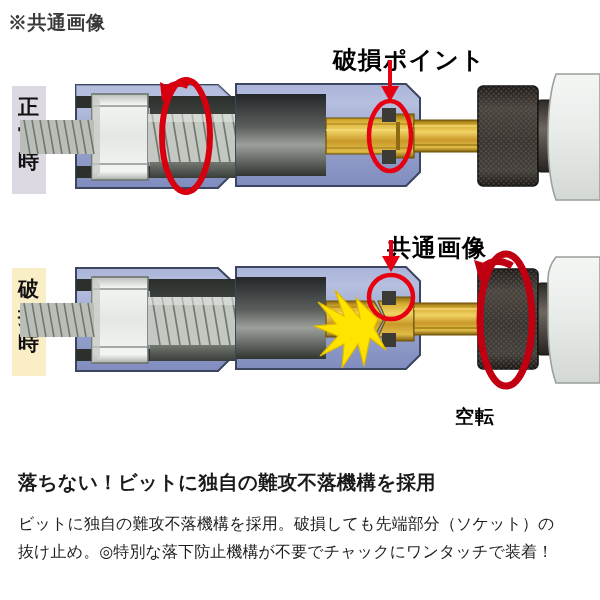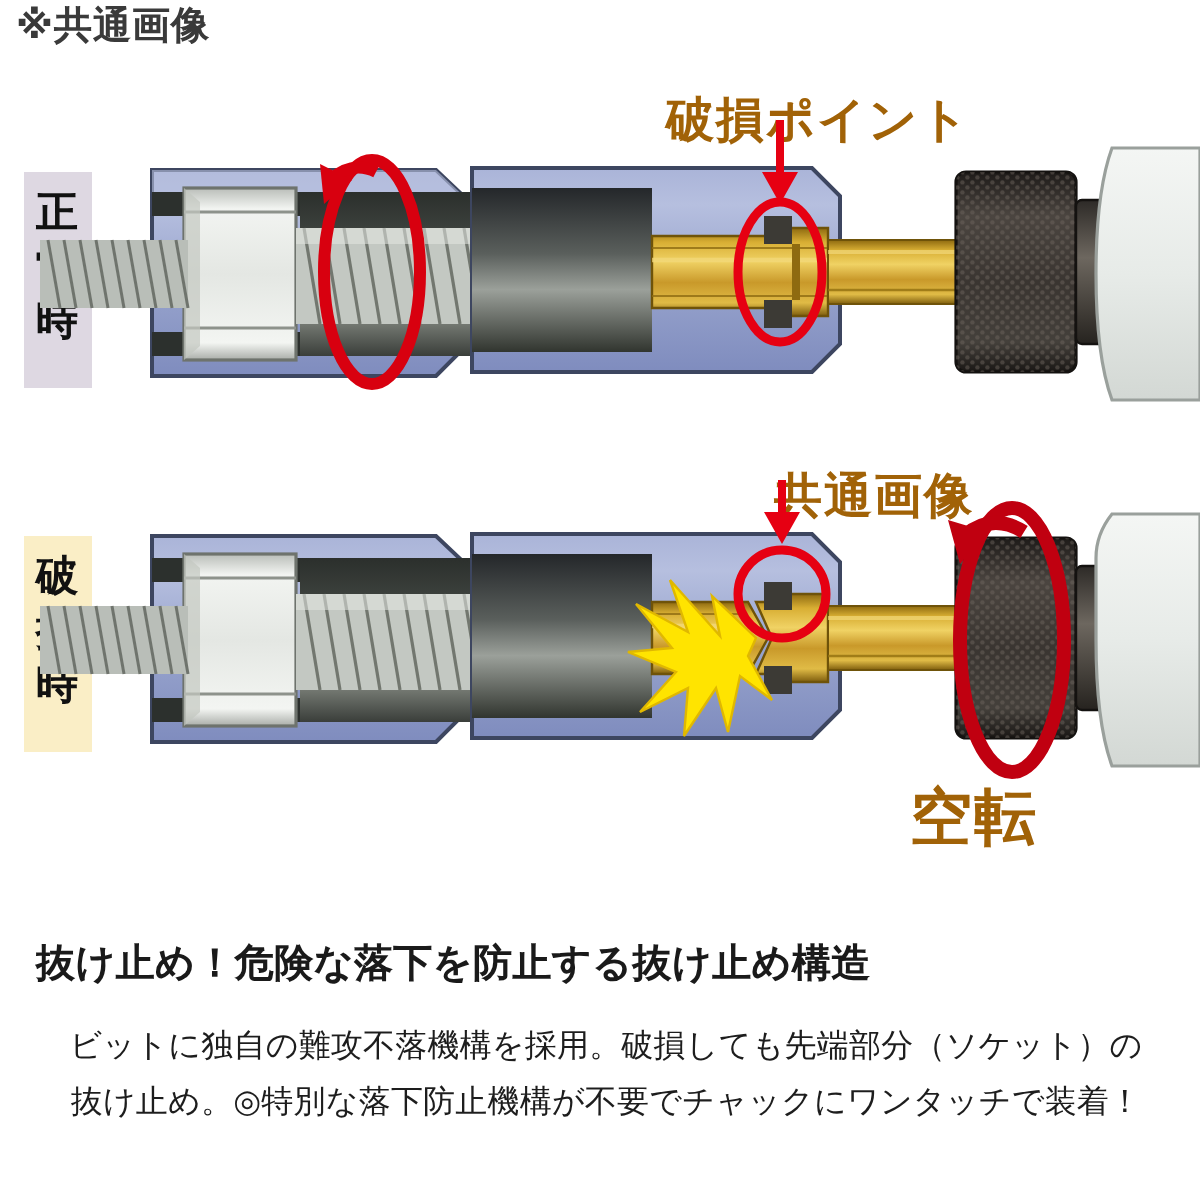--- a/index.html
+++ b/index.html
@@ -5,61 +5,61 @@
   html,body{margin:0;padding:0;background:#ffffff;}
   body{
     width:600px;height:600px;position:relative;overflow:hidden;
     font-family:"Liberation Sans","DejaVu Sans",sans-serif;
     color:#231f20;
   }
   .abs{position:absolute;}
 
   
   #header-note{
-    left:8px;top:0;font-size:19px;font-weight:700;letter-spacing:.5px;
+    left:8px;top:10px;font-size:19px;font-weight:700;letter-spacing:.5px;
     color:#3a3a3a;
+    font-family:Liberation Mono, monospace;
   }
 
   
   .state-label{
     width:34px;text-align:center;
     font-size:21px;font-weight:700;line-height:1.28;
     letter-spacing:1px;
     padding:8px 0;
     box-sizing:border-box;
     color:#111;
   }
   #state-label-normal{left:12px;top:86px;height:108px;background:#ded8e2;}
   #state-label-broken{left:12px;top:268px;height:108px;background:#faeec6;}
   .state-label span{display:block;}
 
   
   .red-callout{
-    color:#a16207;font-size:24px;font-weight:700;letter-spacing:1px;
+    color:#000000;font-size:24px;font-weight:700;letter-spacing:1px;
     white-space:nowrap;
   }
   #callout-break-point{left:333px;top:44px;}
   #callout-retainer{left:387px;top:232px;}
-  #callout-idle-spin{left:455px;top:388px;font-size:31px;}
+  #callout-idle-spin{left:455px;top:404px;font-size:19px;}
 
   
   .stage{left:0;}
   #stage-normal{top:60px;width:600px;height:170px;}
   #stage-broken{top:240px;width:600px;height:190px;}
 
   
   #bottom-block{left:18px;top:468px;width:570px;}
   #headline{
     font-size:19.5px;font-weight:700;line-height:1.45;letter-spacing:.2px;
     color:#1a1a1a;margin:0 0 14px 0;
   }
   .body-line{
     font-size:16px;line-height:1.75;letter-spacing:.1px;color:#1d1d1d;
     white-space:nowrap;
-    text-align:center;
   }
 </style>
 </head>
 <body>
 
 <div class="abs" id="header-note">※共通画像</div>
 
 <div class="abs state-label" id="state-label-normal" style="background: rgb(222, 216, 226);">
   <span>正</span>
   <span>常</span>
@@ -322,16 +322,16 @@
   </g>
   <path d="M482,28 Q496,16 512,26" fill="none" stroke="#c00010" stroke-width="7"></path>
   <path d="M474,20 L494,26 L480,42 Z" fill="#c00010"></path>
 
   <circle cx="391" cy="57" r="22" fill="none" stroke="#e60012" stroke-width="4.5"></circle>
   <line x1="391" y1="-22" x2="391" y2="18" stroke="#e60012" stroke-width="4"></line>
   <path d="M382,16 L400,16 L391,32 Z" fill="#e60012"></path>
 </svg>
 
 <div class="abs" id="bottom-block">
-  <div id="headline">抜け止め！危険な落下を防止する抜け止め構造</div>
+  <div id="headline">落ちない！ビットに独自の難攻不落機構を採用</div>
   <div class="body-line">ビットに独自の難攻不落機構を採用。破損しても先端部分（ソケット）の</div>
   <div class="body-line">抜け止め。◎特別な落下防止機構が不要でチャックにワンタッチで装着！</div>
 </div>
 
 </body></html>

